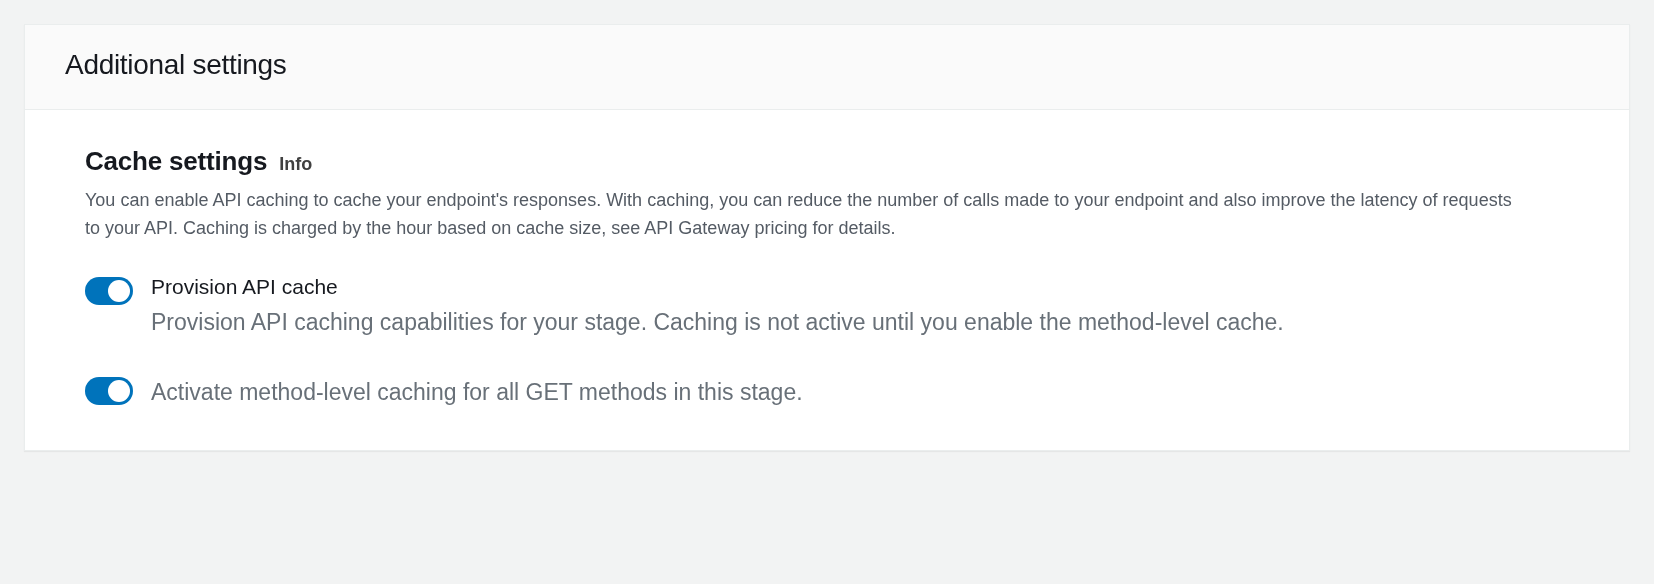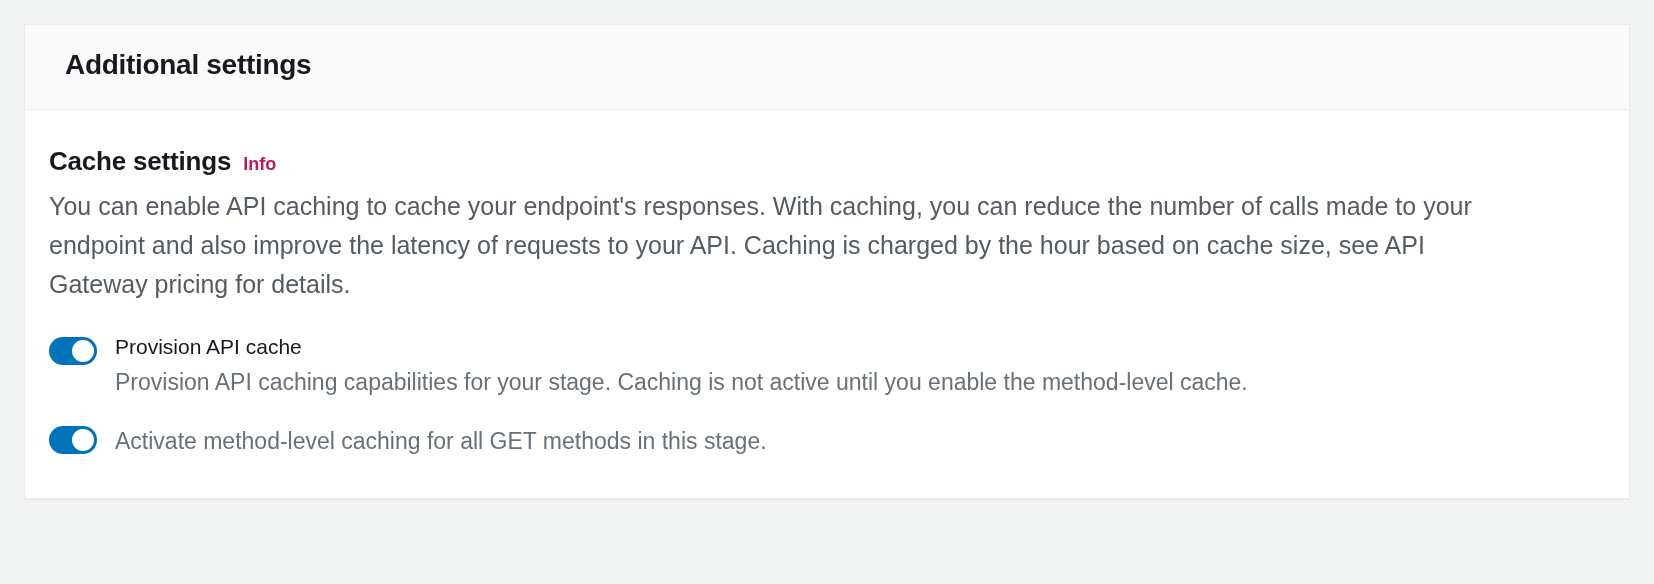--- a/index.html
+++ b/index.html
@@ -18,59 +18,59 @@
       border: 1px solid #eaeded;
       box-shadow: 0 1px 1px rgba(0,0,0,0.05);
     }
     .panel-header {
       padding: 24px 40px 28px 40px;
       border-bottom: 1px solid #eaeded;
       background: #fafafa;
     }
     .panel-header h1 {
       font-size: 28px;
-      font-weight: 700;
+      font-weight: 400;
       color: #16191f;
       letter-spacing: -0.3px;
     }
     .panel-body {
-      padding: 36px 40px 40px 24px;
+      padding: 36px 40px 40px 60px;
       background: #ffffff;
     }
     .section-title-row {
       display: flex;
       align-items: baseline;
       gap: 12px;
       margin-bottom: 10px;
     }
     .section-title {
       font-size: 26px;
       font-weight: 700;
       color: #16191f;
       letter-spacing: -0.2px;
     }
     .info-link {
       font-size: 18px;
       font-weight: 700;
-      color: #be185d;
+      color: #404040;
       text-decoration: none;
       cursor: pointer;
     }
     .section-description {
-      font-size: 25px;
+      font-size: 18px;
       line-height: 1.55;
       color: #545b64;
       margin-bottom: 32px;
       max-width: 1440px;
     }
     .toggle-row {
       display: flex;
       align-items: flex-start;
       gap: 18px;
-      margin-bottom: 24px;
+      margin-bottom: 36px;
     }
     .toggle-row:last-child {
       margin-bottom: 0;
     }
     .toggle {
       position: relative;
       width: 48px;
       height: 28px;
       background: #0073bb;
       border-radius: 14px;

